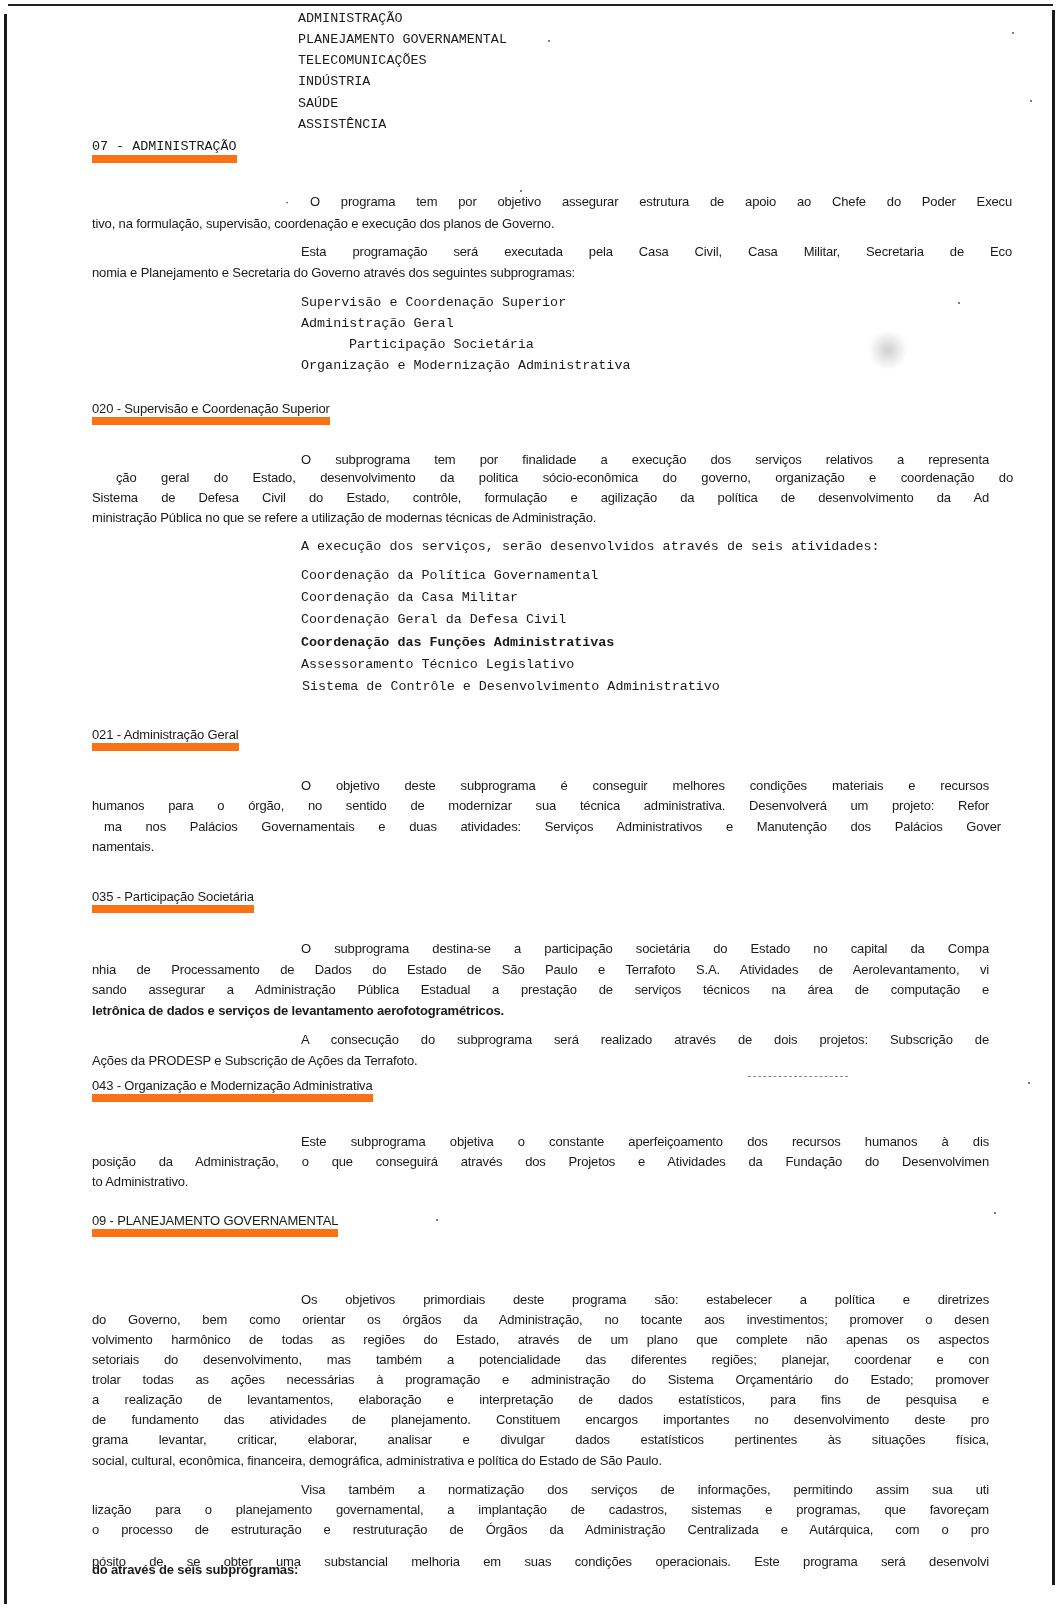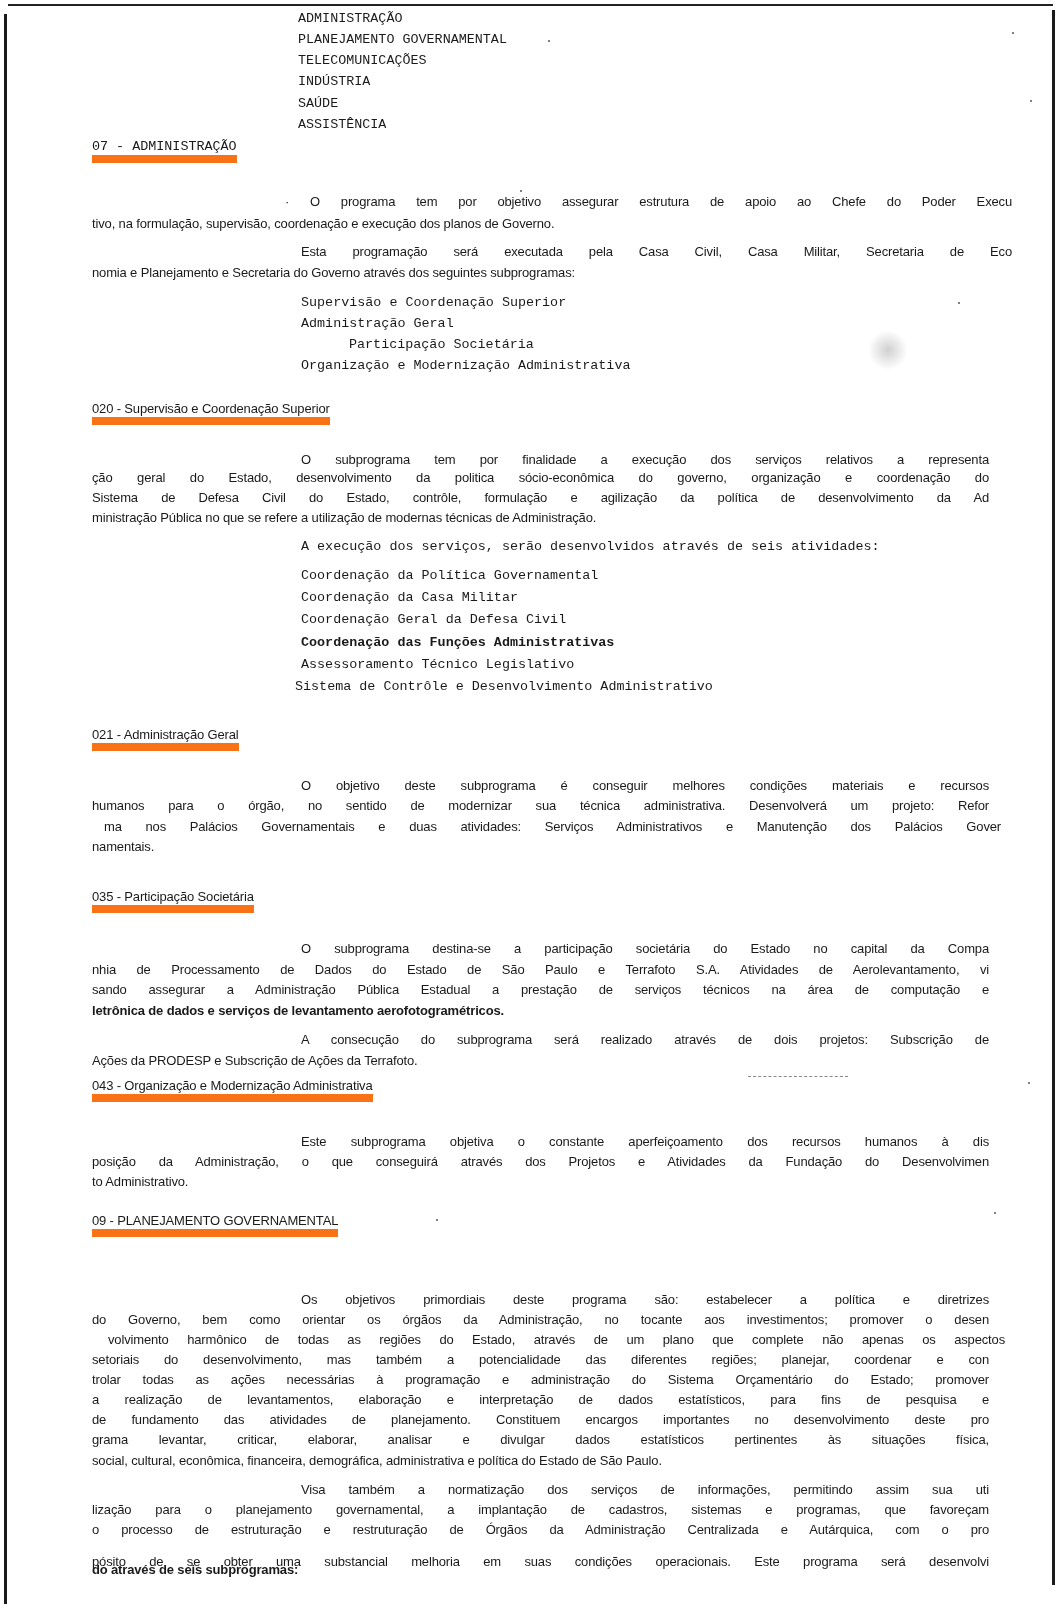--- a/index.html
+++ b/index.html
@@ -59,33 +59,33 @@
   <div>
     <div class="line" style="left:301px; top:294px;">Supervisão e Coordenação Superior</div>
     <div class="line" style="left:301px; top:315px;">Administração Geral</div>
     <div class="line" style="left:301px; top:336px;margin-left:48px;">Participação Societária</div>
     <div class="line" style="left:301px; top:357px;">Organização e Modernização Administrativa</div>
   </div>
 
   <div class="heading narrow" style="top:400px;"><span>020 - Supervisão e Coordenação Superior</span></div>
   <div class="narrow">
     <div class="para-line justify-indent" style="top:451px;">O subprograma tem por finalidade a execução dos serviços relativos a   representa</div>
-    <div class="para-line justify" style="top:469px;">ção geral do Estado, desenvolvimento da politica sócio-econômica do governo, organização e coordenação  do</div>
+    <div class="para-line justify" style="top:469px;margin-left:24px;">ção geral do Estado, desenvolvimento da politica sócio-econômica do governo, organização e coordenação  do</div>
     <div class="para-line justify" style="top:489px;">Sistema de Defesa Civil do Estado, contrôle, formulação e agilização da política de desenvolvimento da  Ad</div>
     <div class="para-line" style="top:509px;">ministração Pública no que se refere a utilização de modernas técnicas de Administração.</div>
   </div>
   <div class="line" style="left:301px; top:538px;">A execução dos serviços, serão desenvolvidos através de seis atividades:</div>
 
   <div>
     <div class="line" style="left:301px; top:567px;">Coordenação da Política Governamental</div>
     <div class="line" style="left:301px; top:589px;">Coordenação da Casa Militar</div>
     <div class="line" style="left:301px; top:611px;">Coordenação Geral da Defesa Civil</div>
     <div class="line" style="left:301px; top:634px; font-weight:bold;">Coordenação das Funções Administrativas</div>
     <div class="line" style="left:301px; top:656px;">Assessoramento Técnico Legislativo</div>
-    <div class="line" style="left:295px; top:678px;">Sistema de Contrôle e Desenvolvimento Administrativo</div>
+    <div class="line" style="left:302px; top:678px;">Sistema de Contrôle e Desenvolvimento Administrativo</div>
   </div>
 
   <div class="heading narrow" style="top:726px;"><span>021 - Administração Geral</span></div>
   <div class="narrow">
     <div class="para-line justify-indent" style="top:777px;">O objetivo deste subprograma é conseguir melhores condições materiais e  recursos</div>
     <div class="para-line justify" style="top:797px;">humanos para o órgão, no sentido de modernizar sua técnica administrativa. Desenvolverá um projeto:  Refor</div>
     <div class="para-line justify" style="top:818px;margin-left:12px;">ma nos Palácios Governamentais e duas atividades: Serviços Administrativos e Manutenção dos Palácios Gover</div>
     <div class="para-line" style="top:838px;">namentais.</div>
   </div>
 
@@ -105,21 +105,21 @@
   <div class="narrow">
     <div class="para-line justify-indent" style="top:1133px;">Este subprograma objetiva o constante aperfeiçoamento dos recursos humanos à  dis</div>
     <div class="para-line justify" style="top:1153px;">posição da Administração, o que conseguirá através dos Projetos e Atividades da Fundação do  Desenvolvimen</div>
     <div class="para-line" style="top:1173px;">to Administrativo.</div>
   </div>
 
   <div class="heading narrow" style="top:1212px;"><span>09 - PLANEJAMENTO GOVERNAMENTAL</span></div>
   <div class="narrow">
     <div class="para-line justify-indent" style="top:1291px;">Os objetivos primordiais deste programa são: estabelecer a política e  diretrizes</div>
     <div class="para-line justify" style="top:1311px;">do Governo, bem como orientar os órgãos da Administração, no tocante aos investimentos; promover o   desen</div>
-    <div class="para-line justify" style="top:1331px;margin-left:16px;">volvimento harmônico de todas as regiões do Estado, através de um plano que complete não apenas os aspectos</div>
+    <div class="para-line justify" style="top:1331px;">volvimento harmônico de todas as regiões do Estado, através de um plano que complete não apenas os aspectos</div>
     <div class="para-line justify" style="top:1351px;">setoriais do desenvolvimento, mas também a potencialidade das diferentes regiões; planejar, coordenar e con</div>
     <div class="para-line justify" style="top:1371px;">trolar todas as ações necessárias à programação e administração do Sistema Orçamentário do Estado; promover</div>
     <div class="para-line justify" style="top:1391px;">a realização de levantamentos, elaboração e interpretação de dados estatísticos, para fins de pesquisa   e</div>
     <div class="para-line justify" style="top:1411px;">de fundamento das atividades de planejamento. Constituem encargos importantes no desenvolvimento deste pro</div>
     <div class="para-line justify" style="top:1431px;">grama levantar, criticar, elaborar, analisar e divulgar dados estatísticos pertinentes às situações física,</div>
     <div class="para-line" style="top:1452px;">social, cultural, econômica, financeira, demográfica, administrativa e política do Estado de São Paulo.</div>
   </div>
   <div class="narrow">
     <div class="para-line justify-indent" style="top:1481px;">Visa também a normatização dos serviços de informações, permitindo assim sua  uti</div>
     <div class="para-line justify" style="top:1501px;">lização para o planejamento governamental, a implantação de cadastros, sistemas e programas, que favoreçam</div>

